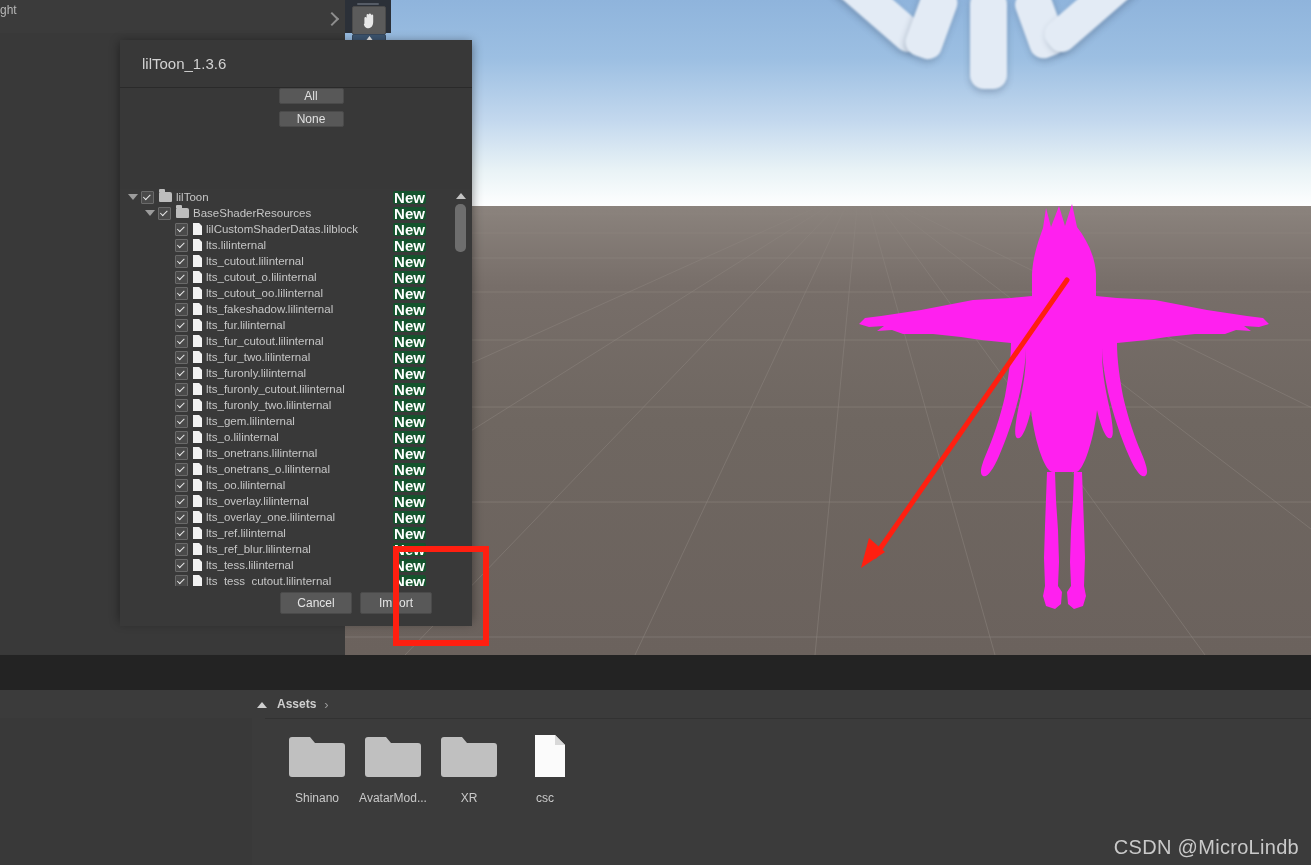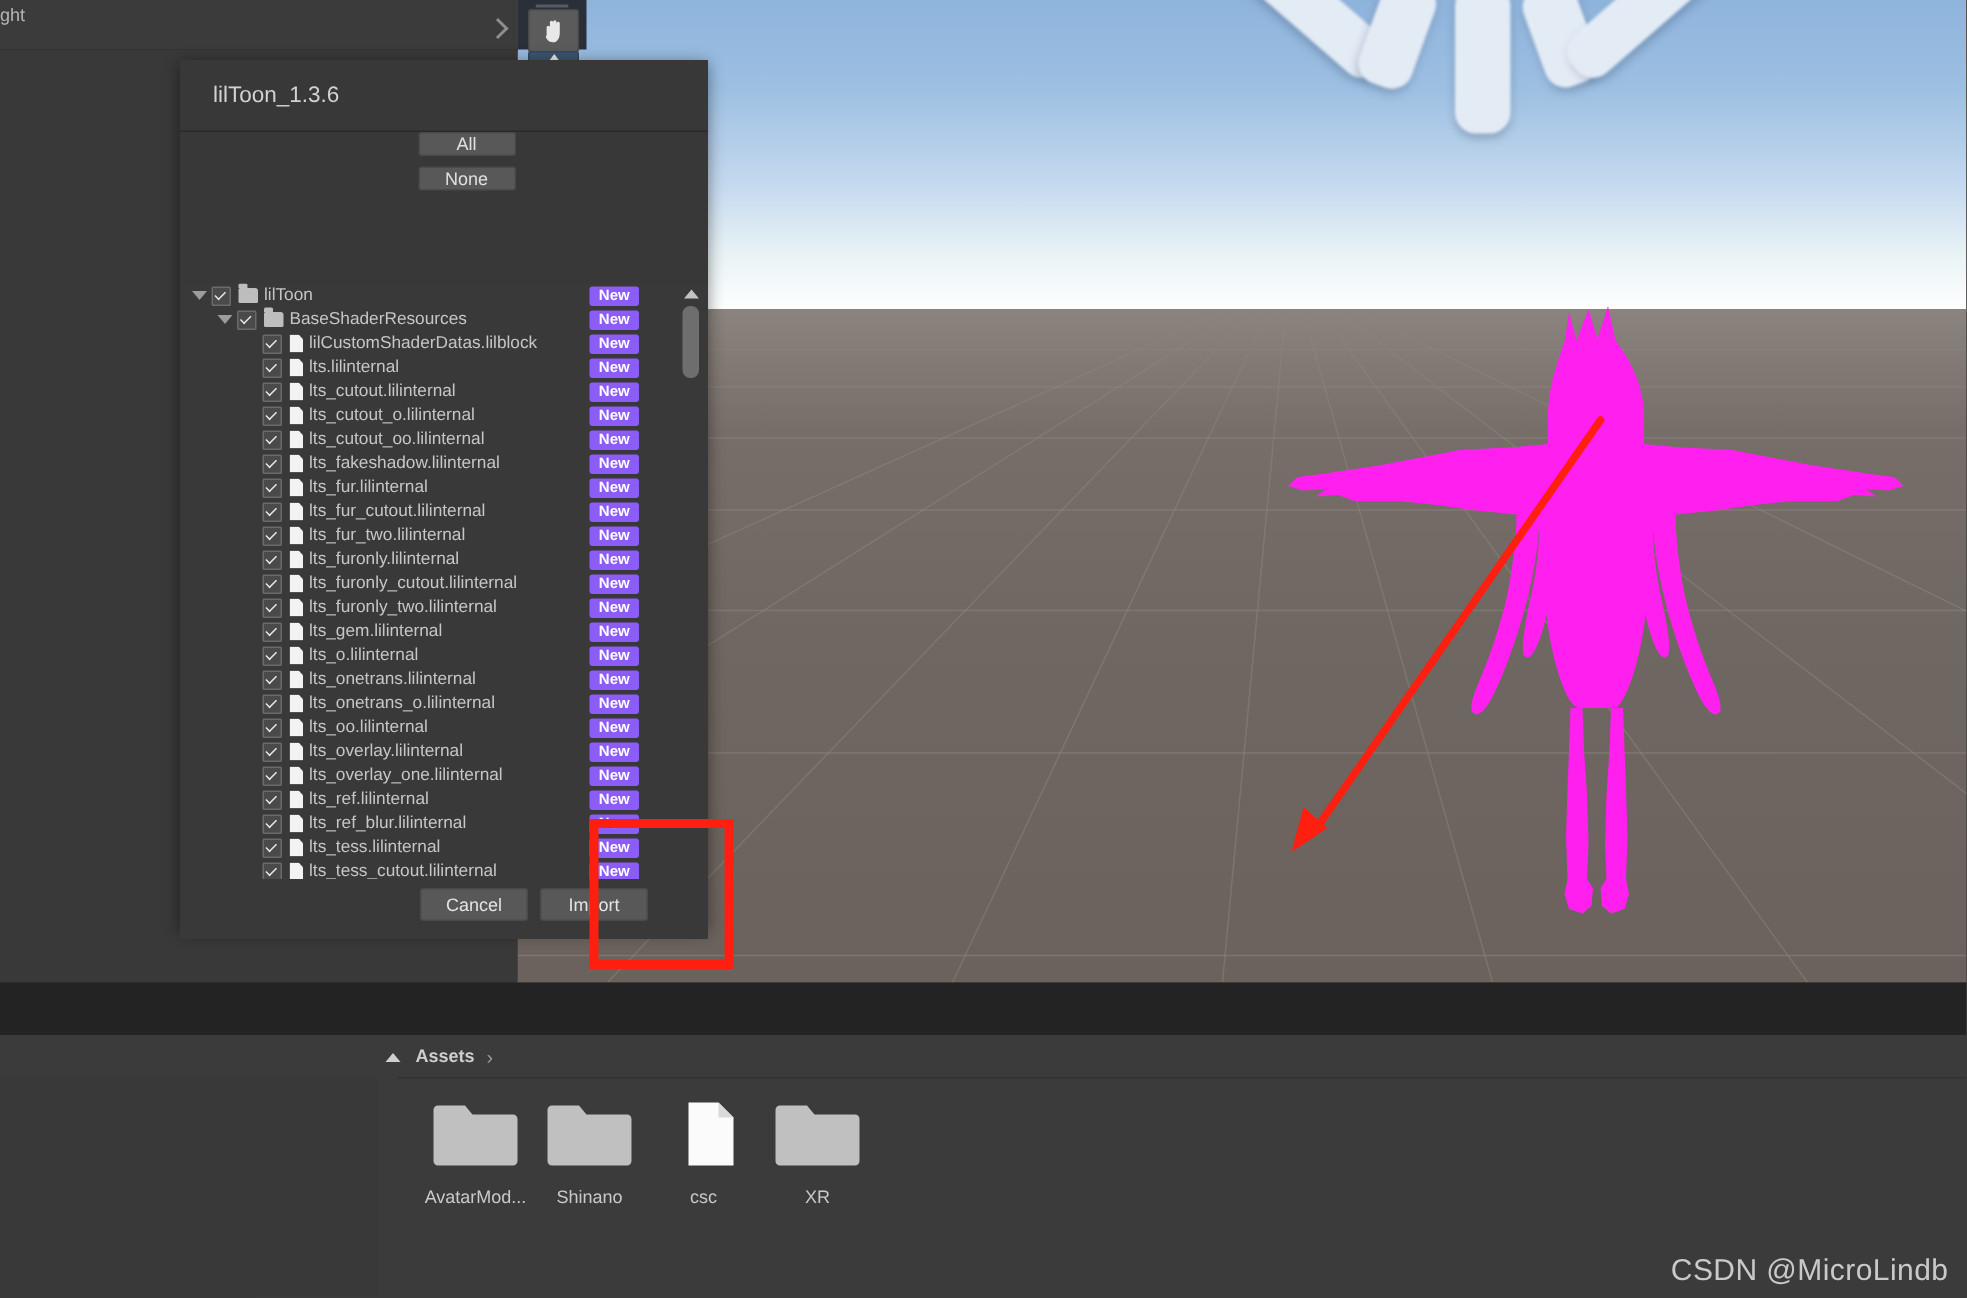--- a/index.html
+++ b/index.html
@@ -95,22 +95,22 @@
   .cbx{width:11px;height:11px;background:#4a4a4a;border:1px solid #6a6a6a;border-radius:1px;
        display:flex;align-items:center;justify-content:center;flex:0 0 auto;}
   .cbx::after{content:"";width:6px;height:3px;border-left:1.6px solid #e9e9e9;border-bottom:1.6px solid #e9e9e9;
        transform:rotate(-45deg) translate(0px,-1px);}
   .folder-ico{width:13px;height:10px;background:#bdbdbd;border-radius:1px 2px 1px 1px;margin:0 4px 0 5px;
               position:relative;flex:0 0 auto;}
   .folder-ico::before{content:"";position:absolute;left:0;top:-3px;width:6px;height:3px;background:#bdbdbd;border-radius:1px 1px 0 0;}
   .file-ico{width:9px;height:12px;background:#f2f2f2;margin:0 4px 0 5px;position:relative;flex:0 0 auto;
             clip-path:polygon(0 0,68% 0,100% 26%,100% 100%,0 100%);}
   .row-label{font-size:11.5px;color:#c6c6c6;white-space:nowrap;}
-  .newbadge{position:absolute;right:46px;width:33px;height:13px;background:#8b5cf6;border-radius:2px;
-            color:#ffffff;font-size:10px;font-weight:bold;display:flex;align-items:center;justify-content:center;}
+  .newbadge{position:absolute;right:46px;width:33px;height:13px;background:#14532d;border-radius:2px;
+            color:#ffffff;font-size:15px;font-weight:bold;display:flex;align-items:center;justify-content:center;}
   .list-scroll{position:absolute;right:5px;top:4px;width:12px;height:425px;}
   .ls-up{position:absolute;left:1px;top:0;width:0;height:0;border-left:5px solid transparent;
          border-right:5px solid transparent;border-bottom:6px solid #c3c3c3;}
   .ls-down{position:absolute;left:1px;bottom:0;width:0;height:0;border-left:5px solid transparent;
          border-right:5px solid transparent;border-top:6px solid #c3c3c3;}
   .ls-thumb{position:absolute;left:0;top:11px;width:11px;height:48px;background:#6e6e6e;border-radius:5px;}
   .dlg-foot{position:absolute;left:0;bottom:0;width:352px;height:34px;background:#393939;
             display:flex;align-items:center;justify-content:flex-end;gap:8px;padding-right:40px;box-sizing:border-box;}
   .foot-btn{min-width:52px;height:20px;background:#585858;border:1px solid #4a4a4a;border-radius:2px;
             color:#e4e4e4;font-size:12px;display:flex;align-items:center;justify-content:center;padding:0 9px;}
@@ -233,45 +233,45 @@
       <div class="proj-scrollup"></div>
       <span class="proj-crumb">Assets</span>
       <span class="proj-crumb-sep">›</span>
     </div>
     <div class="proj-grid">
 
       <div class="asset">
         <svg class="asset-ico" viewBox="0 0 60 48">
           <path d="M2 8 a3 3 0 0 1 3-3 h18 l5 6 h27 a3 3 0 0 1 3 3 v28 a3 3 0 0 1-3 3 H5 a3 3 0 0 1-3-3 Z" fill="#c0c0c0"></path>
         </svg>
-        <span class="asset-lbl">AvatarMod...</span>
+        <span class="asset-lbl">Shinano</span>
       </div>
 
       <div class="asset">
         <svg class="asset-ico" viewBox="0 0 60 48">
           <path d="M2 8 a3 3 0 0 1 3-3 h18 l5 6 h27 a3 3 0 0 1 3 3 v28 a3 3 0 0 1-3 3 H5 a3 3 0 0 1-3-3 Z" fill="#c0c0c0"></path>
         </svg>
-        <span class="asset-lbl">Shinano</span>
+        <span class="asset-lbl">AvatarMod...</span>
+      </div>
+
+      <div class="asset">
+        <svg class="asset-ico" viewBox="0 0 60 48">
+          <path d="M2 8 a3 3 0 0 1 3-3 h18 l5 6 h27 a3 3 0 0 1 3 3 v28 a3 3 0 0 1-3 3 H5 a3 3 0 0 1-3-3 Z" fill="#c0c0c0"></path>
+        </svg>
+        <span class="asset-lbl">XR</span>
       </div>
 
       <div class="asset">
         <svg class="asset-ico" viewBox="0 0 60 48" style="margin-left:4px">
           <path d="M18 3 h20 l10 10 v32 H18 Z" fill="#fbfbfb"></path>
           <path d="M38 3 l10 10 h-10 Z" fill="#d9d9d9"></path>
         </svg>
         <span class="asset-lbl">csc</span>
       </div>
 
-      <div class="asset">
-        <svg class="asset-ico" viewBox="0 0 60 48">
-          <path d="M2 8 a3 3 0 0 1 3-3 h18 l5 6 h27 a3 3 0 0 1 3 3 v28 a3 3 0 0 1-3 3 H5 a3 3 0 0 1-3-3 Z" fill="#c0c0c0"></path>
-        </svg>
-        <span class="asset-lbl">XR</span>
-      </div>
-
     </div>
   </div>
 
   <div class="watermark">CSDN @MicroLindb</div>
 
   <div class="dlg">
 
 
     <div class="dlg-pkg">
       <span class="dlg-pkg-name">lilToon_1.3.6</span>

